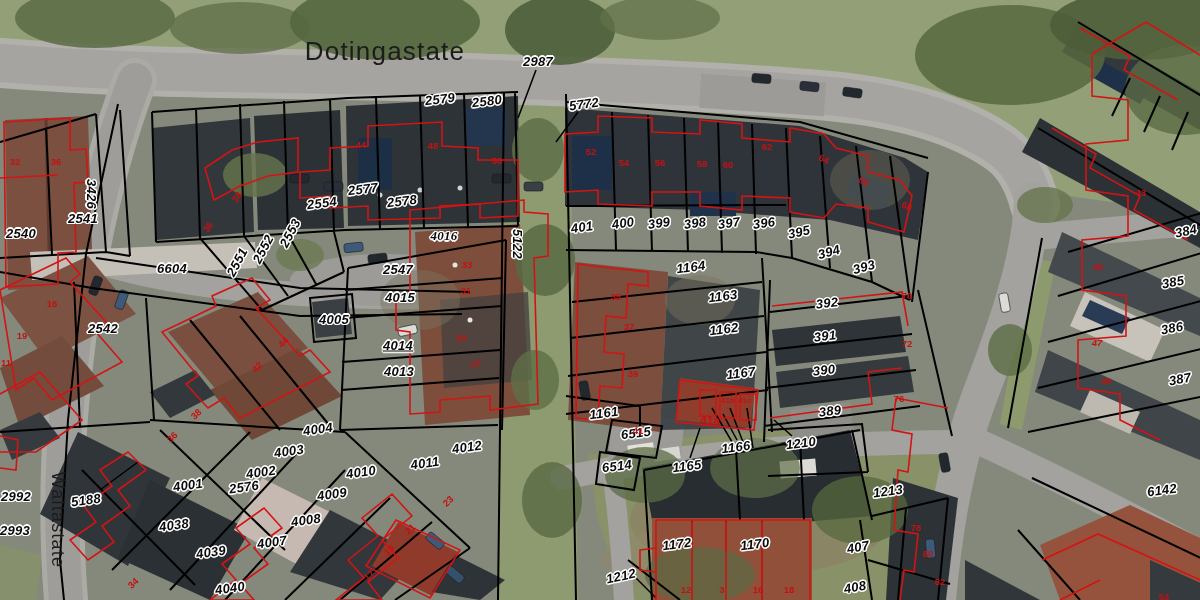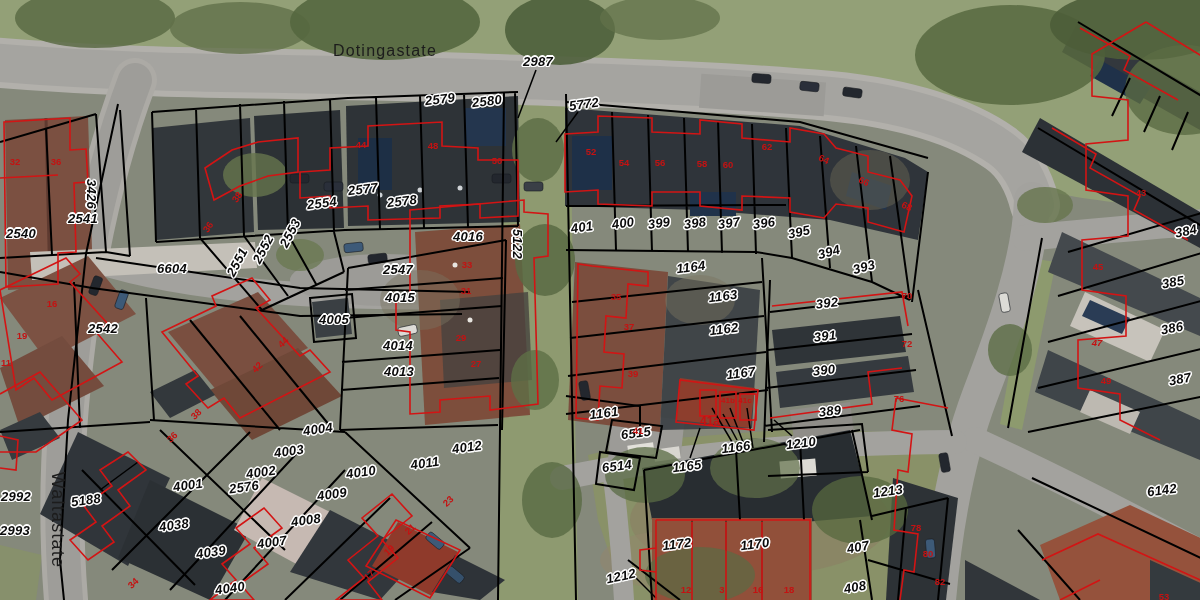--- a/index.html
+++ b/index.html
@@ -235,24 +235,24 @@
       <span class="pl" style="left: 322px; top: 203px; --r: -7deg;">2554</span>
       <span class="pl" style="left: 290px; top: 233px; --r: -62deg;">2553</span>
       <span class="pl" style="left: 263px; top: 249px; --r: -62deg;">2552</span>
       <span class="pl" style="left: 237px; top: 262px; --r: -62deg;">2551</span>
       <span class="pl" style="left: 63px; top: 218px; padding-left: 40px; --r: 0deg;">2541</span>
       <span class="pl" style="left: 21px; top: 233px; --r: 0deg;">2540</span>
       <span class="pl" style="left: 91px; top: 194px; --r: 90deg;">3426</span>
       <span class="pl" style="left: 172px; top: 268px; --r: 0deg;">6604</span>
       <span class="pl" style="left: 103px; top: 328px; --r: 0deg;">2542</span>
       <span class="pl" style="left: 398px; top: 269px; --r: 0deg;">2547</span>
-      <span class="pl" style="left: 468px; top: 236px; --r: 0deg;">4016</span>
+      <span class="pl" style="left: 444px; top: 236px; font-family: Liberation Serif, serif; --r: 0deg;">4016</span>
       <span class="pl" style="left: 400px; top: 297px; --r: 0deg;">4015</span>
       <span class="pl" style="left: 334px; top: 319px; --r: 0deg;">4005</span>
-      <span class="pl" style="left: 398px; top: 345px; --r: 0deg;">4014</span>
+      <span class="pl" style="left: 398px; top: 345px; text-decoration: underline; --r: 0deg;">4014</span>
       <span class="pl" style="left: 399px; top: 371px; --r: 0deg;">4013</span>
       <span class="pl" style="left: 517px; top: 244px; --r: 90deg;">5122</span>
       <span class="pl" style="left: 582px; top: 227px; --r: -8deg;">401</span>
       <span class="pl" style="left: 623px; top: 223px; --r: -8deg;">400</span>
       <span class="pl" style="left: 659px; top: 223px; --r: -8deg;">399</span>
       <span class="pl" style="left: 695px; top: 223px; --r: -8deg;">398</span>
       <span class="pl" style="left: 729px; top: 223px; --r: -8deg;">397</span>
       <span class="pl" style="left: 764px; top: 223px; --r: -8deg;">396</span>
       <span class="pl" style="left: 799px; top: 232px; --r: -12deg;">395</span>
       <span class="pl" style="left: 829px; top: 252px; --r: -15deg;">394</span>
@@ -346,16 +346,16 @@
       <span class="hn" style="left: 133px; top: 583px; --r: -42deg;">34</span>
       <span class="hn" style="left: 686px; top: 589px; --r: 0deg;">12</span>
       <span class="hn" style="left: 722px; top: 589px; --r: 0deg;">3</span>
       <span class="hn" style="left: 758px; top: 589px; --r: 0deg;">16</span>
       <span class="hn" style="left: 789px; top: 589px; --r: 0deg;">18</span>
       <span class="hn" style="left: 1141px; top: 180px; margin-top: 12px; --r: 0deg;">43</span>
       <span class="hn" style="left: 1098px; top: 266px; --r: 0deg;">45</span>
       <span class="hn" style="left: 1097px; top: 342px; font-style: italic; --r: 0deg;">47</span>
       <span class="hn" style="left: 1106px; top: 380px; --r: 0deg;">49</span>
       <span class="hn" style="left: 1164px; top: 596px; --r: 0deg;">53</span>
-      <span class="street" style="left: 385px; top: 51px; --r: 0deg; font-size: 16px;">Dotingastate</span>
+      <span class="street" style="left: 385px; top: 51px; --r: 0deg; font-size: 26px;">Dotingastate</span>
       <span class="street" style="left: 57px; top: 520px; --r: 90deg; font-size: 18px;">Waltastate</span>
     </div>
 </div>
 
 </body></html>

